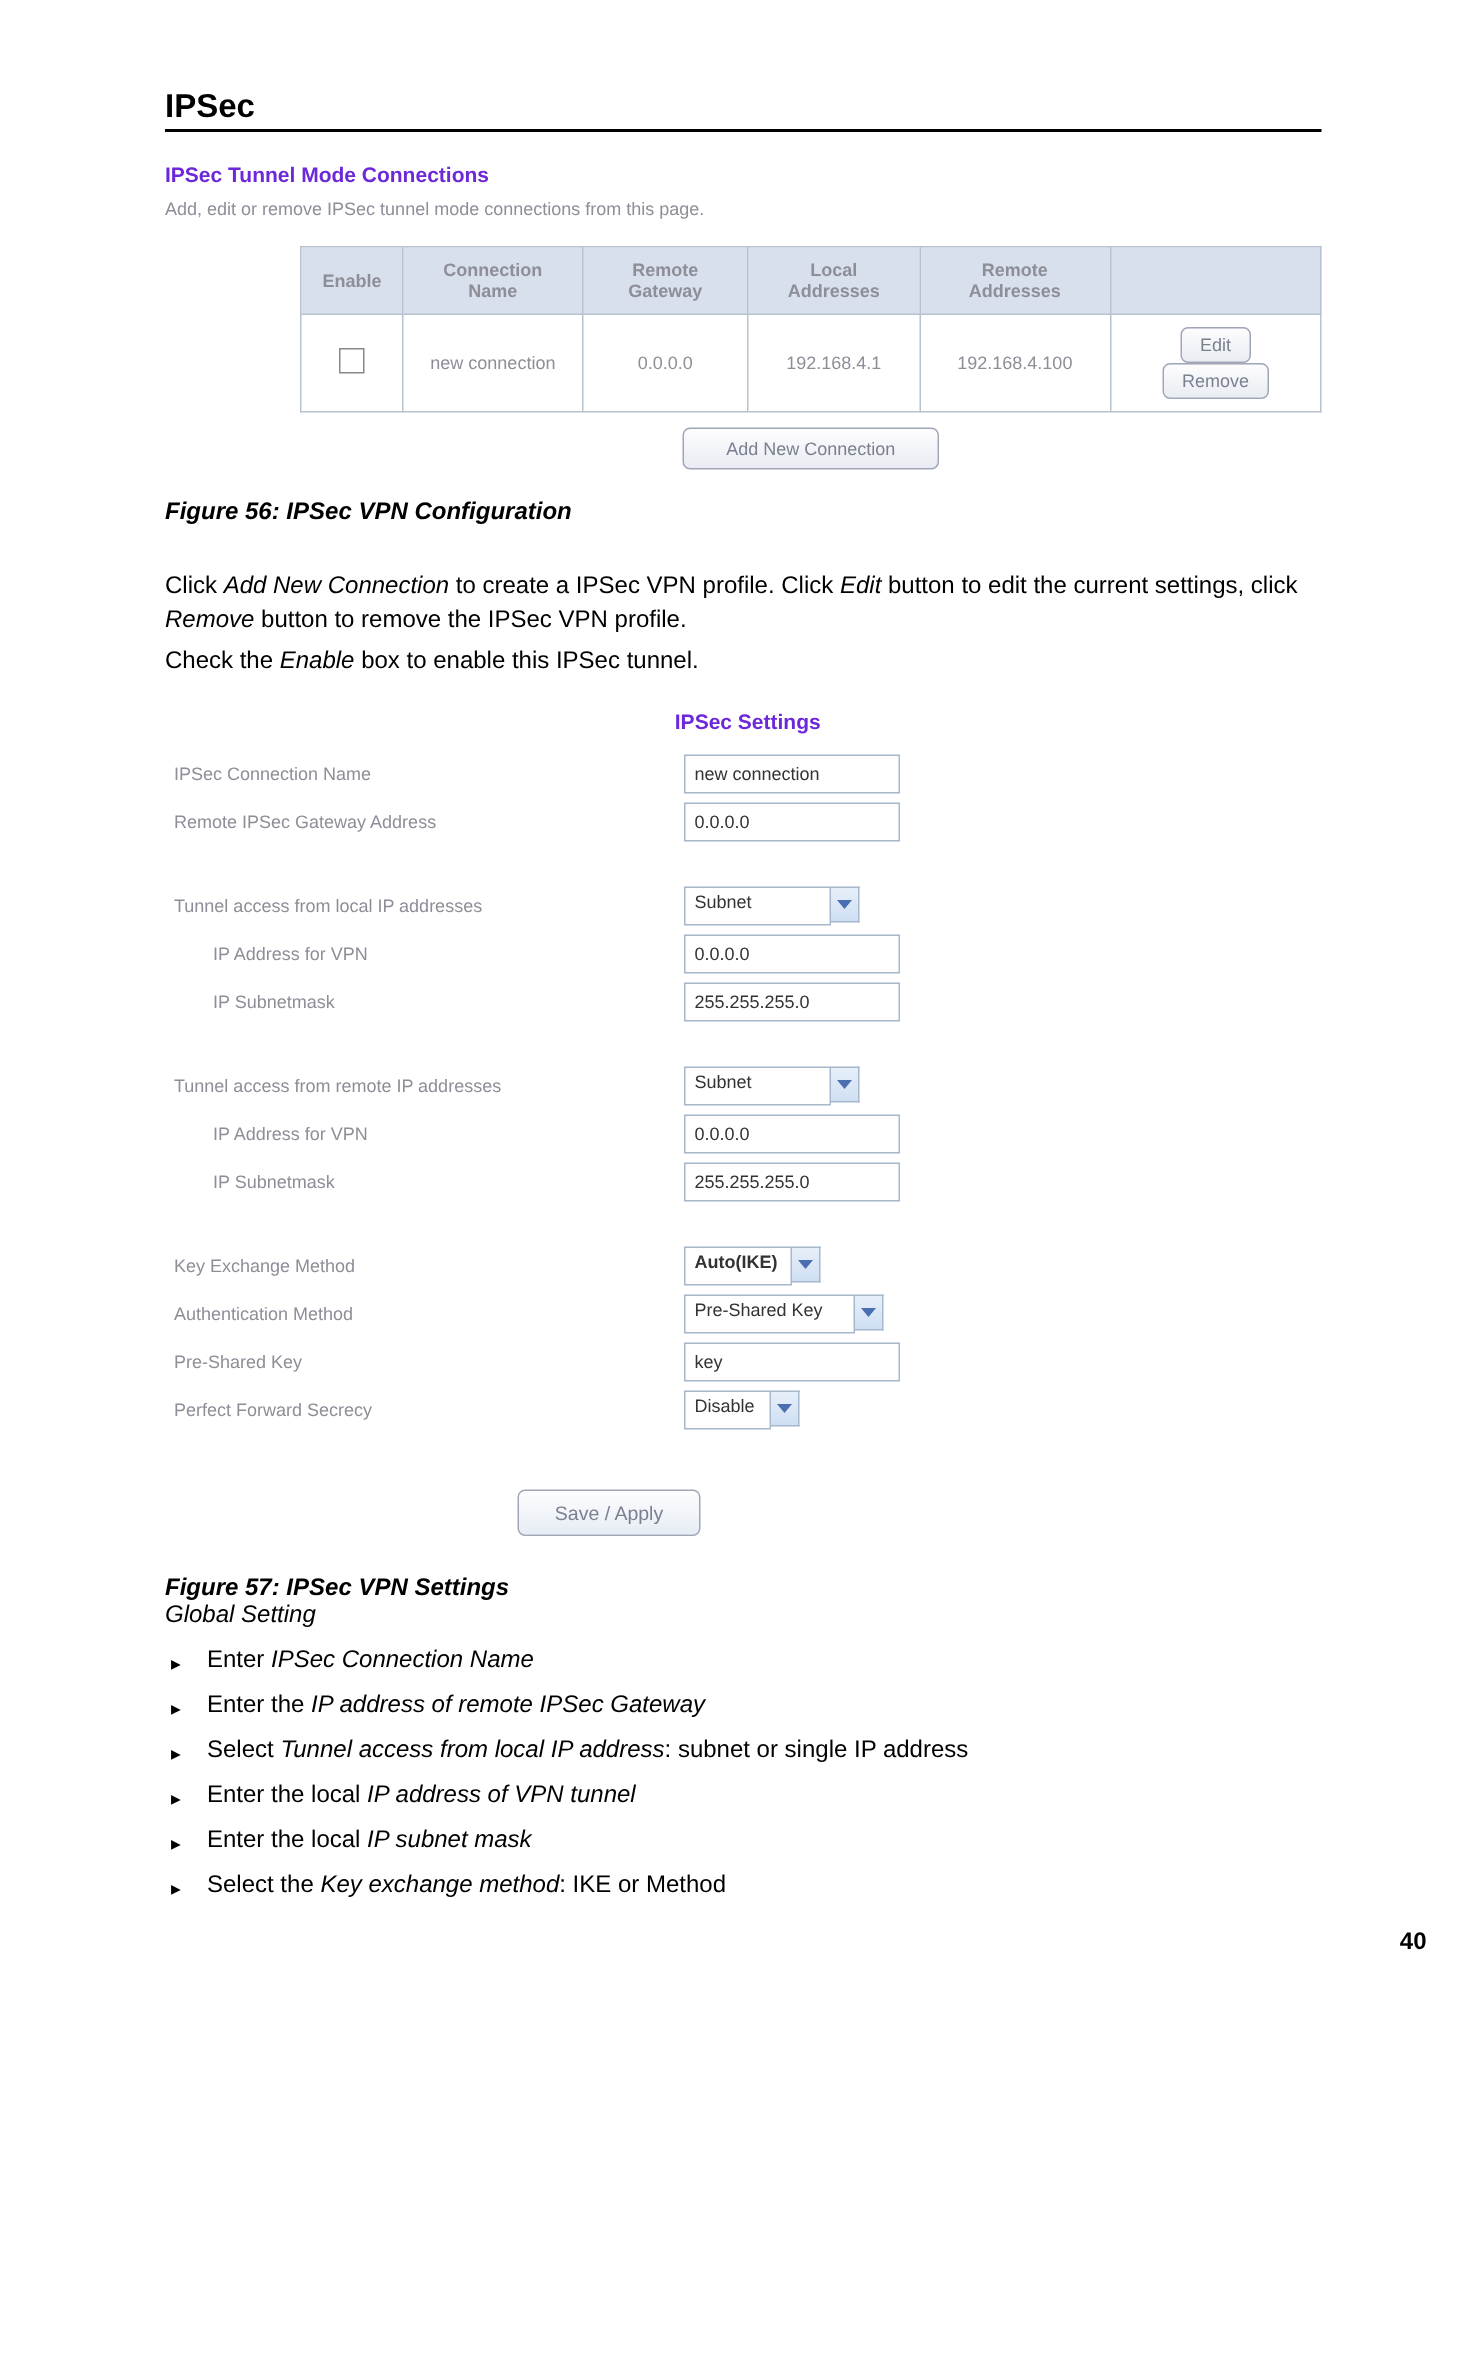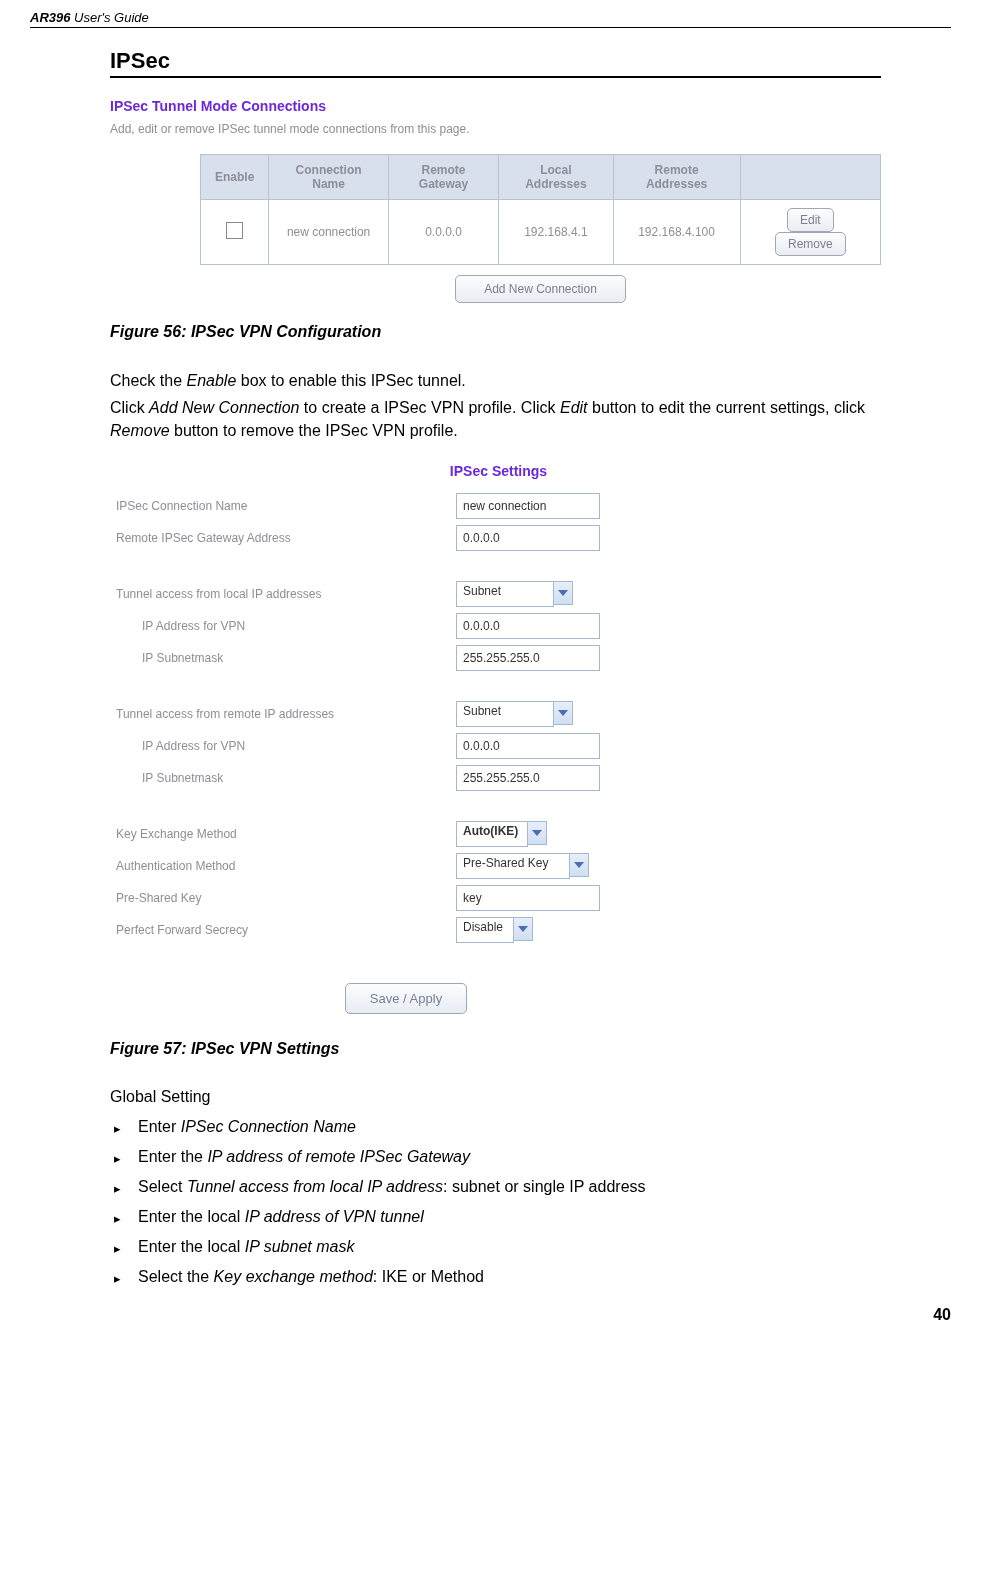--- a/index.html
+++ b/index.html
@@ -19,21 +19,21 @@
     align-items: flex-end;
     font-size: 13px;
     border-bottom: 1px solid #000;
     padding-bottom: 2px;
   }
   .header-left { font-style: italic; font-weight: bold; }
   .section-title {
     font-family: "Trebuchet MS", Arial, sans-serif;
     font-weight: bold;
     font-size: 22px;
-    margin-top: 20px;
+    margin-top: 48px;
     border-bottom: 2px solid #000;
     padding-bottom: 2px;
   }
   .body-text {
     font-size: 16px;
     margin-top: 24px;
     line-height: 1.45;
   }
   .figure-caption {
     font-weight: bold;
@@ -166,26 +166,20 @@
   .para-block .line { margin-top:4px;}
   em.it { font-style: italic; }
   .ss2 { margin-left:6px; }
   .save-row { margin-top:16px; text-align:center; width:580px;}
 </style>
 </head>
 <body>
 
 <div class="page">
 
-  <div class="header-row">
-    <div>
-      <span class="header-left">AR396</span><span style="font-style:italic;"> User's Guide</span>
-    </div>
-    <div></div>
-  </div>
 
   <div style="padding: 0 70px 0 80px;">
 
     <div class="section-title">IPSec</div>
 
 
     <div class="screenshot">
       <div class="ss-title">IPSec Tunnel Mode Connections</div>
       <div class="ss-sub">Add, edit or remove IPSec tunnel mode connections from this page.</div>
 
@@ -214,24 +208,24 @@
         </table>
       <div class="add-row">
         <span class="btn" style="padding:6px 28px;">Add New Connection</span>
       </div>
     </div>
 
     <div class="figure-caption">Figure 56: IPSec VPN Configuration</div>
 
     <div class="para-block">
       <div class="line">
+        <span>Click </span><em class="it">Add New Connection</em><span> to create a IPSec VPN profile. Click </span><em class="it">Edit</em><span> button to edit the current settings, click </span><em class="it">Remove</em><span> button to remove the IPSec VPN profile.</span>
+      </div>
+      <div class="line">
         <span>Check the </span><em class="it">Enable</em><span> box to enable this IPSec tunnel.</span>
-      </div>
-      <div class="line">
-        <span>Click </span><em class="it">Add New Connection</em><span> to create a IPSec VPN profile. Click </span><em class="it">Edit</em><span> button to edit the current settings, click </span><em class="it">Remove</em><span> button to remove the IPSec VPN profile.</span>
       </div>
     </div>
 
     <div class="screenshot ss2">
       <div class="ss-title" style="margin-bottom:14px;text-align:center;">IPSec Settings</div>
 
       <div class="form-row">
         <div class="form-label">IPSec Connection Name</div>
         <input class="form-input w140" value="new connection" style="">
       </div>
@@ -307,21 +301,21 @@
       <div class="spacer"></div>
 
 
       <div class="save-row">
         <span class="wide-btn">Save / Apply</span>
       </div>
     </div>
 
     <div class="figure-caption" style="margin-top:26px;">Figure 57: IPSec VPN Settings</div>
 
-    <div style="margin-top:30px;font-size:16px;">Global Setting</div>
+    <div style="font-size:16px;font-style:italic;">Global Setting</div>
 
     <div class="list" id="global-list">
         <div class="list-item">
           <div class="bullet">▸</div>
           <div><span>Enter </span><em class="it">IPSec Connection Name</em><span></span></div>
         </div>
         <div class="list-item">
           <div class="bullet">▸</div>
           <div><span>Enter the </span><em class="it">IP address of remote IPSec Gateway</em><span></span></div>
         </div>

